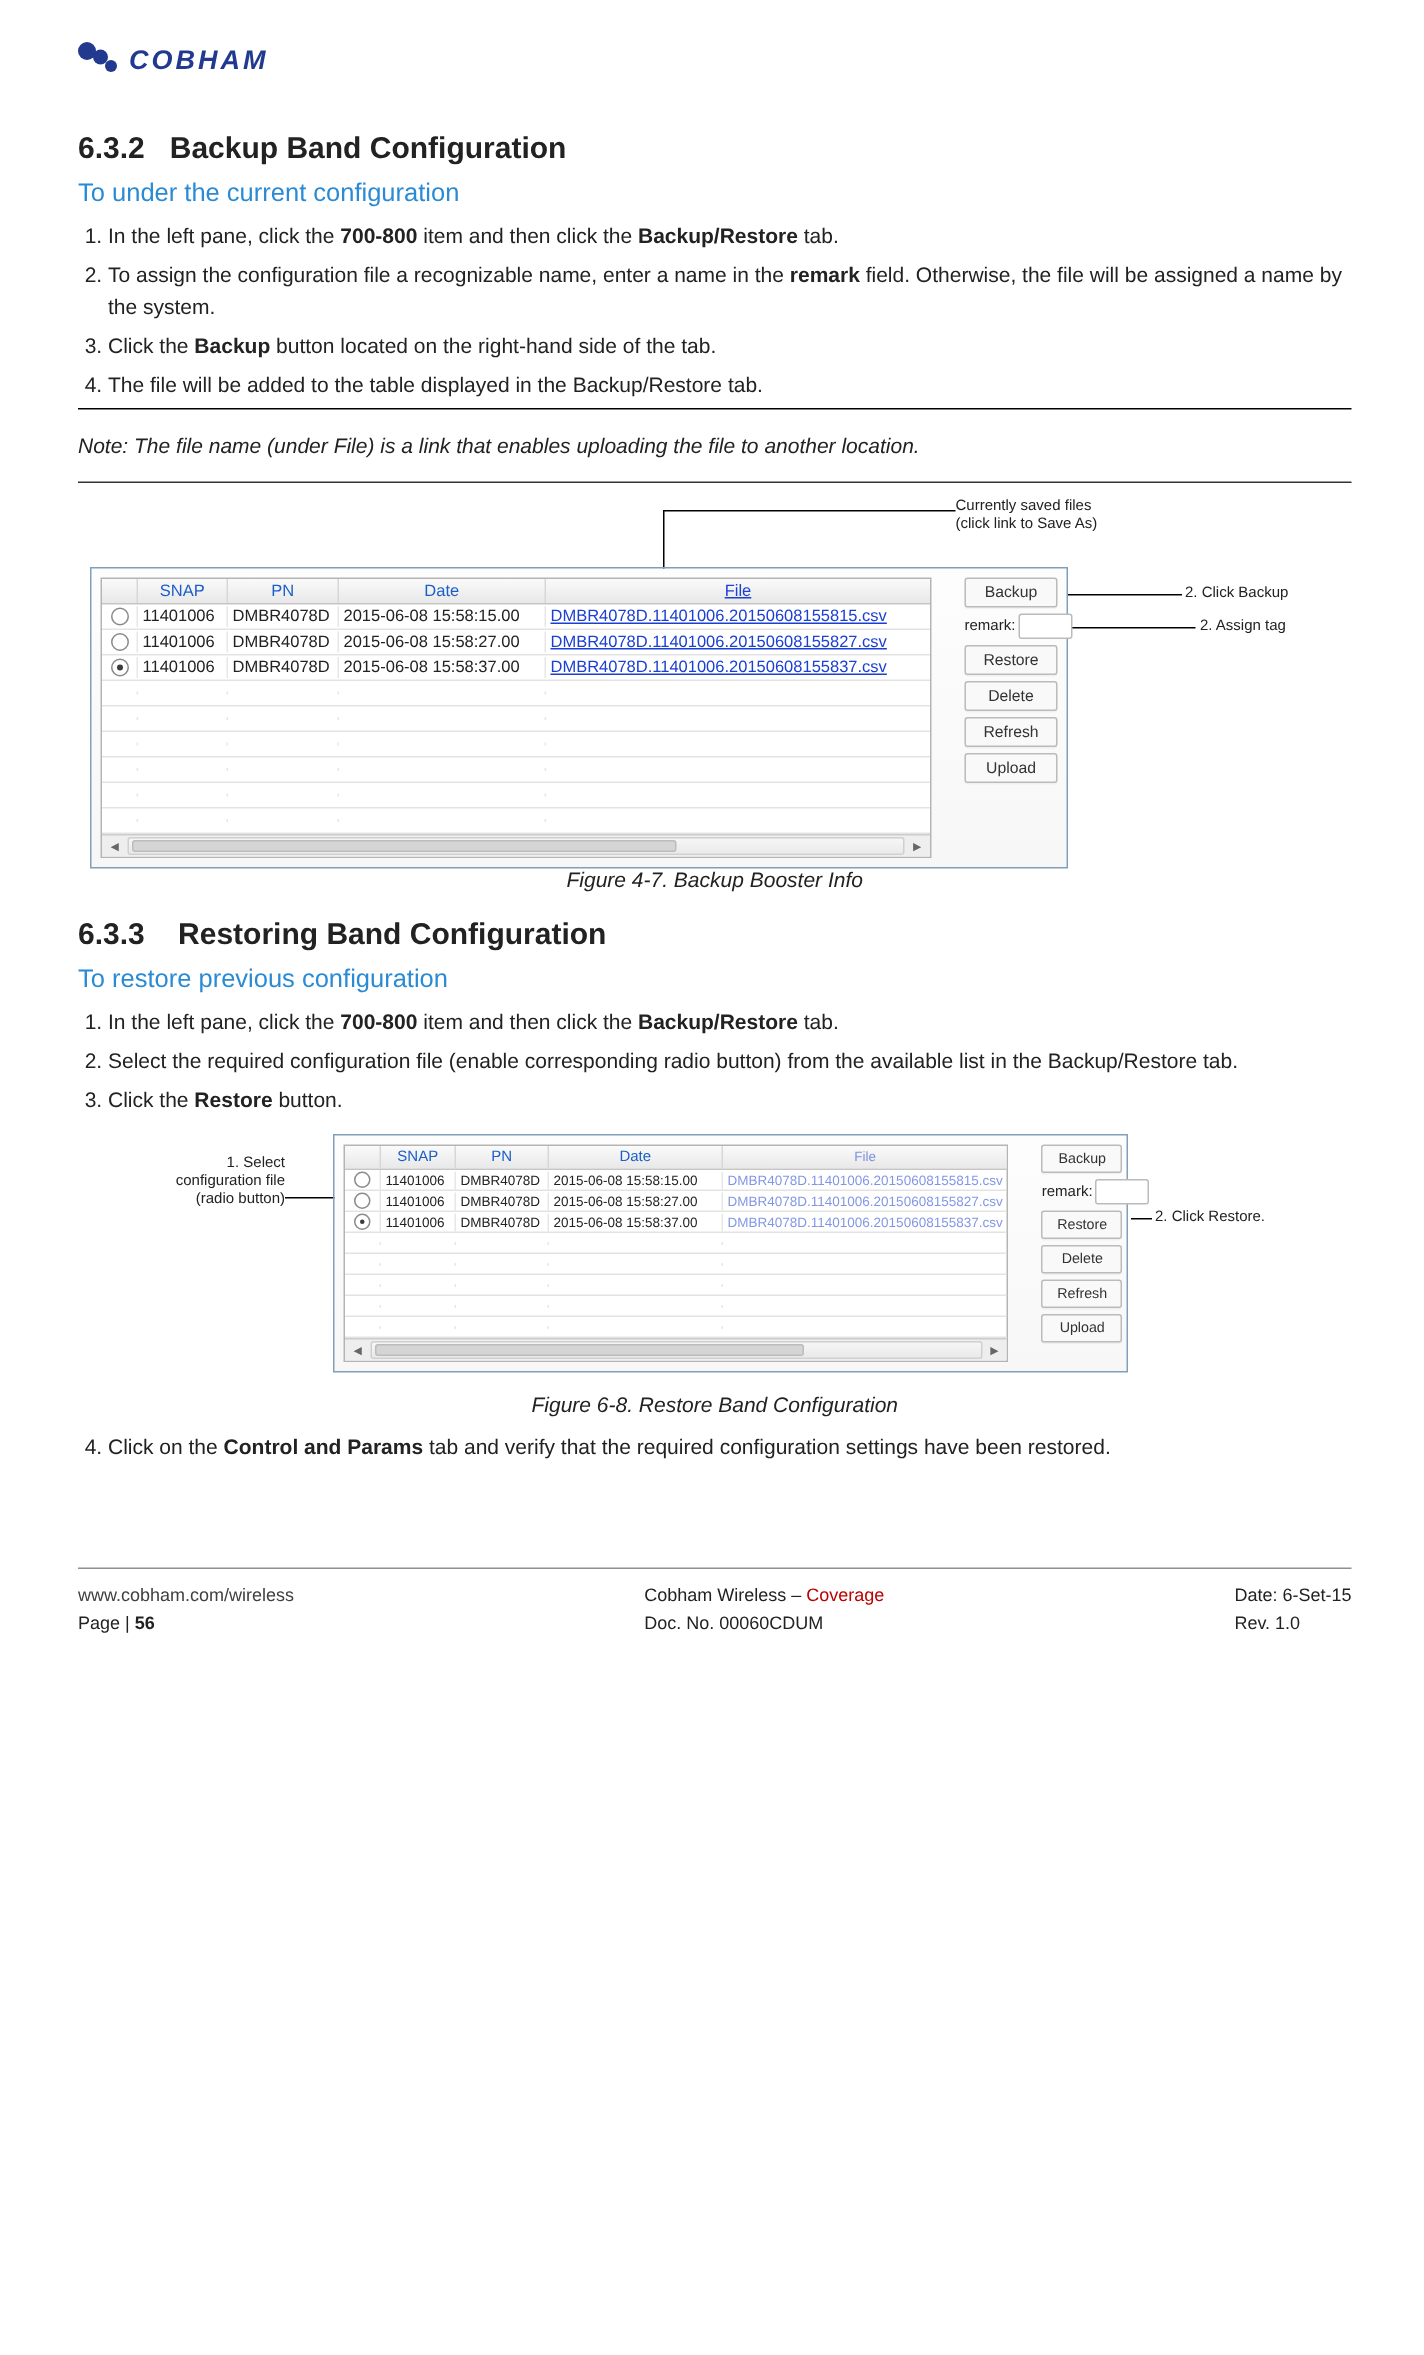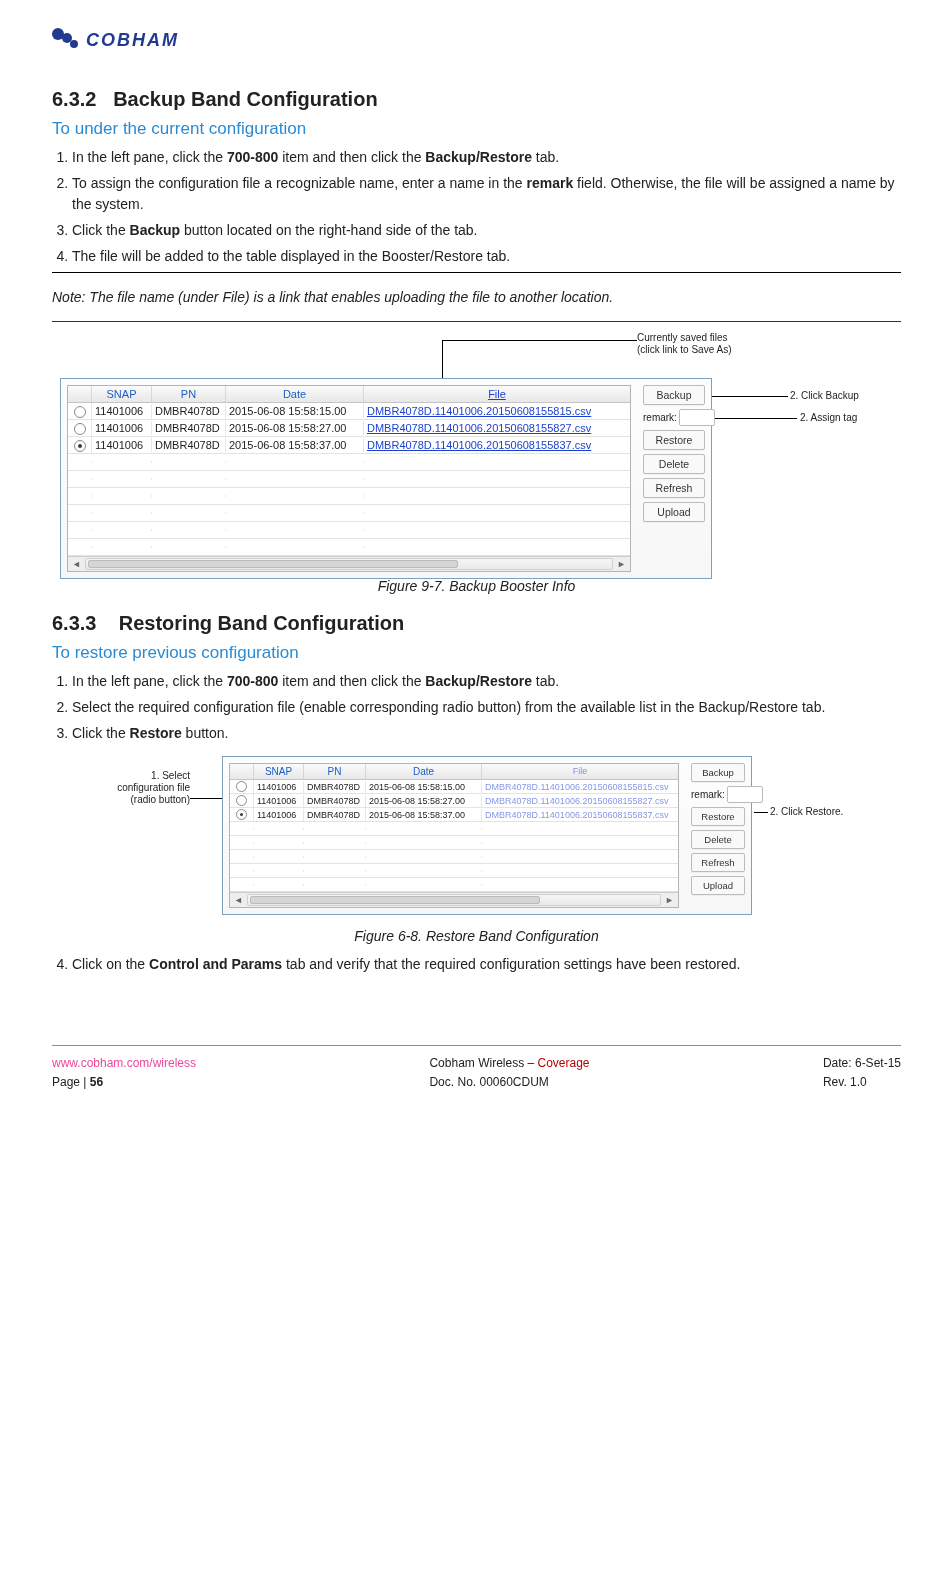--- a/index.html
+++ b/index.html
@@ -103,21 +103,21 @@
   
   .panel {
     border: 1px solid #7fa0b8;
     background: linear-gradient(#fdfdfd, #f7f7f7);
     width: 652px;
     box-sizing: border-box;
   }
   .panel-inner {
     padding: 6px;
     display: flex;
-    gap: 12px;
+    gap: 22px;
   }
   .grid {
     border: 1px solid #b4b4b4;
     background: #fff;
     flex: 1;
     font-size: 11px;
   }
   .grid-head {
     display: flex;
     background: linear-gradient(#fafafa, #e8e8e8);
@@ -248,21 +248,21 @@
 
   .footer {
     margin-top: 70px;
     border-top: 1px solid #8f8f8f;
     padding-top: 8px;
     display: flex;
     justify-content: space-between;
     font-size: 12px;
   }
   .footer .col { line-height: 1.6; }
-  .footer .link { color: #ec4899; }
+  .footer .link { color: #404040; }
   .footer .cov { color: #b00; }
 </style>
 </head>
 <body>
 
 <div class="header-row">
   <div class="logo">
     <span class="logo-icon">
       <span class="ball b1"></span>
         <span class="ball b2"></span>
@@ -282,21 +282,21 @@
   <li>
     <span>In the left pane, click the </span><b>700-800</b><span> item and then click the </span><b>Backup/Restore</b><span> tab.</span>
   </li>
   <li>
     <span>To assign the configuration file a recognizable name, enter a name in the </span><b>remark</b><span> field. Otherwise, the file will be assigned a name by the system.</span>
   </li>
   <li>
     <span>Click the </span><b>Backup</b><span> button located on the right-hand side of the tab.</span>
   </li>
   <li>
-    <span>The file will be added to the table displayed in the Booster/Restore tab.</span>
+    <span>The file will be added to the table displayed in the Backup/Restore tab.</span>
   </li>
 </ol>
 <div class="note-line">Note: The file name (under File) is a link that enables uploading the file to another location.</div>
 
 <div class="fig-area" style="height: 240px;">
 
   <div class="annot" style="left: 585px; top: 0; text-align: left;">
     <div>Currently saved files</div>
     <div>(click link to Save As)</div>
   </div>
@@ -399,21 +399,21 @@
           <input style="">
         </div>
         <div class="btn">Restore</div>
         <div class="btn">Delete</div>
         <div class="btn">Refresh</div>
         <div class="btn">Upload</div>
       </div>
     </div>
   </div>
 </div>
-<div class="fig-caption">Figure 9-7. Backup Booster Info</div>
+<div class="fig-caption">Figure 4-7. Backup Booster Info</div>
 
 <h2 class="section">
   <span>6.3.3</span>&nbsp;&nbsp;&nbsp;
   <span>Restoring Band Configuration</span>
 </h2>
 <div class="subhead">To restore previous configuration</div>
 
 <ol class="steps">
   <li>
     <span>In the left pane, click the </span><b>700-800</b><span> item and then click the </span><b>Backup/Restore</b><span> tab.</span>

